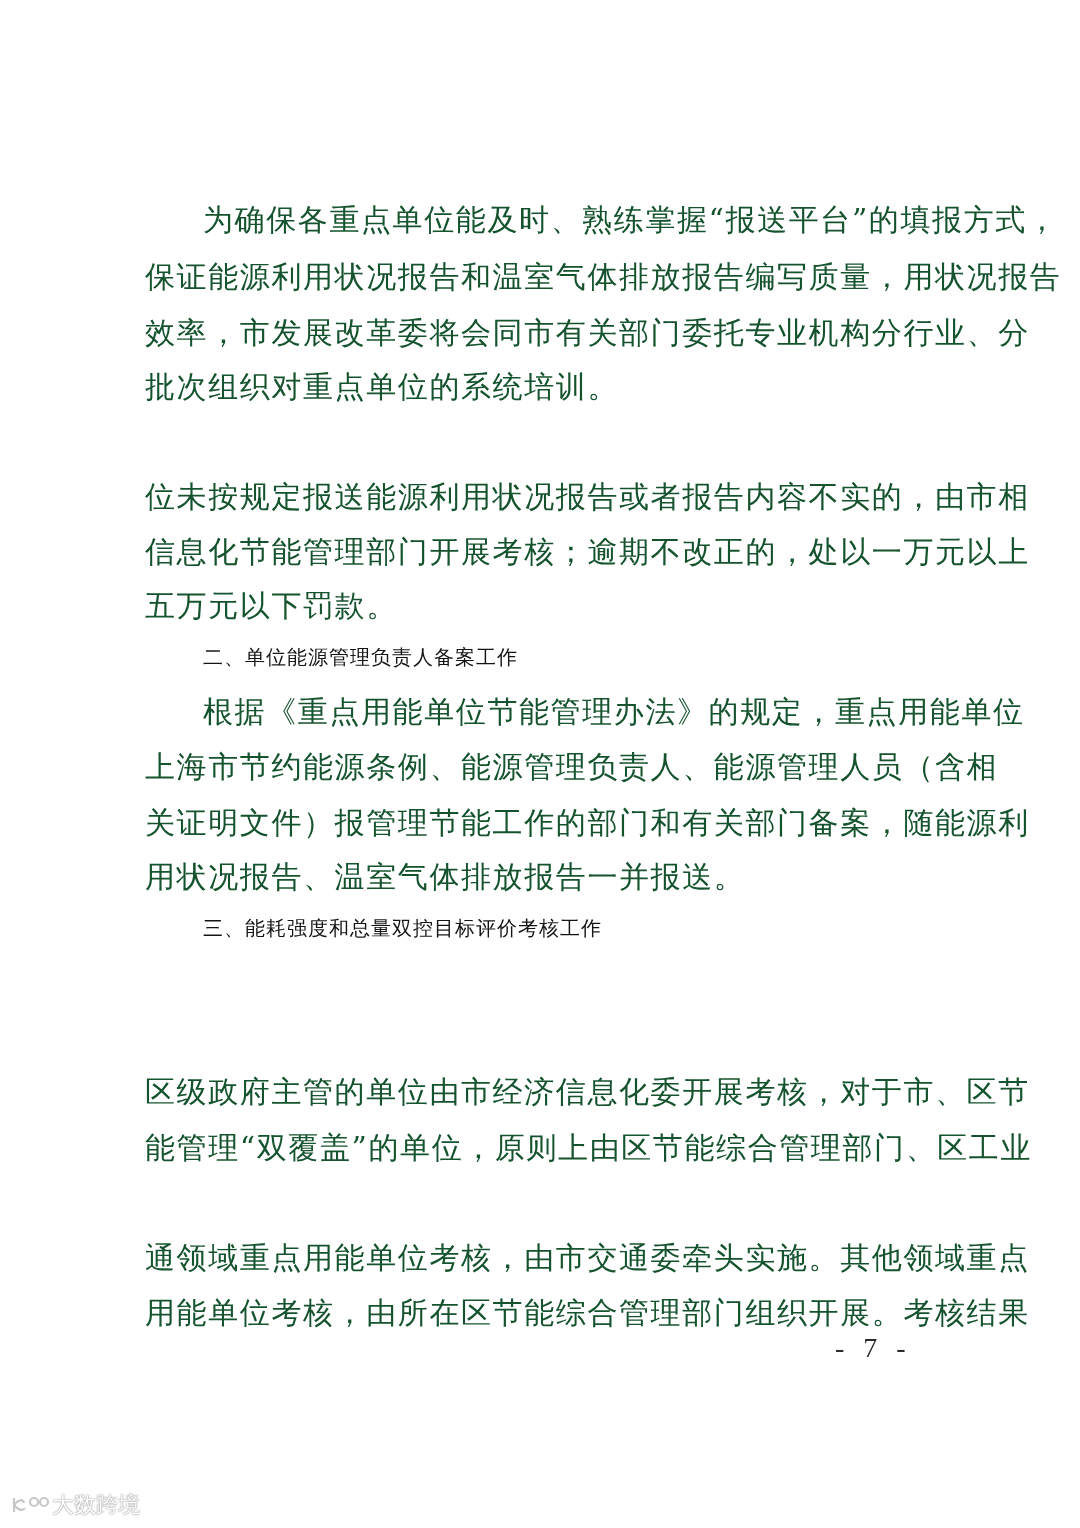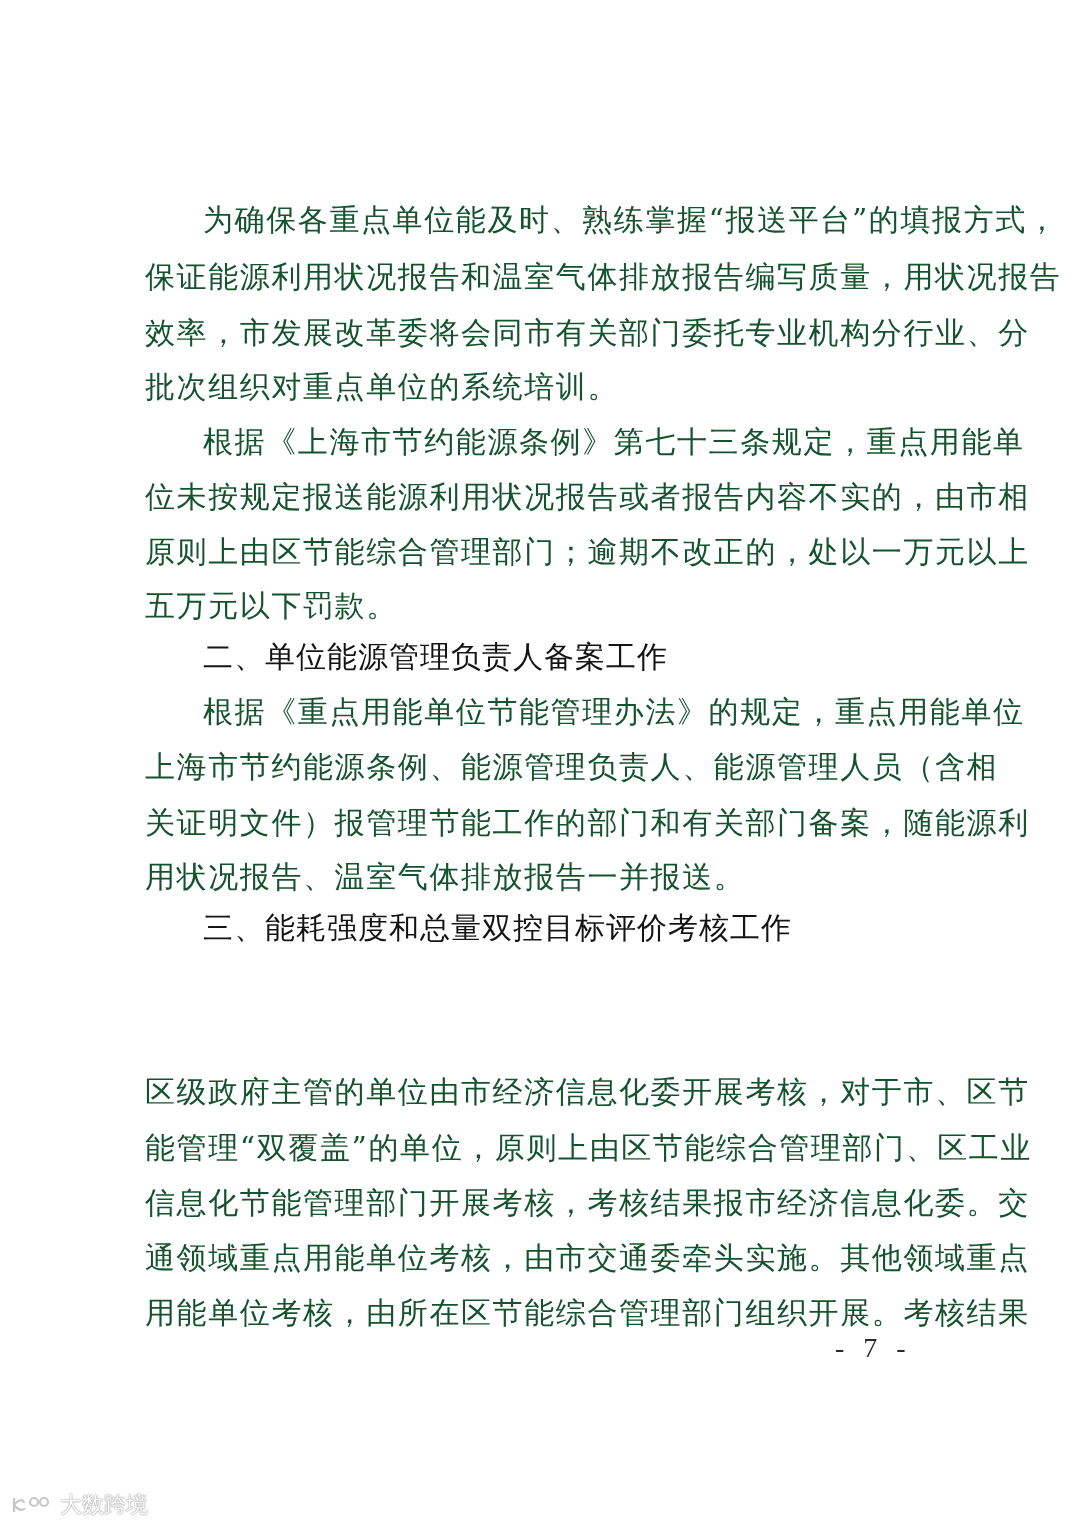--- a/index.html
+++ b/index.html
@@ -39,21 +39,21 @@
       left: 203px;
       width: 737px;
     }
     .line.last {
       text-align-last: left;
     }
     .heading {
       position: absolute;
       left: 203px;
       font-family: "DejaVu Sans", "Liberation Sans", sans-serif;
-      font-size: 30px;
+      font-size: 20px;
       line-height: 40px;
       height: 40px;
       white-space: nowrap;
       letter-spacing: 1px;
       color: #141414;
     }
     .subheading {
       position: absolute;
       left: 212px;
       font-size: 30px;
@@ -72,56 +72,53 @@
       color: #2a2a2a;
       letter-spacing: 6px;
       font-family: "Liberation Serif", serif;
     }
     .watermark {
       position: absolute;
       left: 10px;
       top: 1490px;
       display: flex;
       align-items: center;
-      gap: 8px;
       color: #ffffff;
       font-family: "DejaVu Sans", sans-serif;
       font-size: 22px;
       text-shadow: 0 0 2px #9a9a9a, 0 0 1px #8a8a8a;
     }
     .watermark-logo {
       width: 42px;
       height: 22px;
     }
   </style>
 </head>
 <body>
 
 <div class="page">
 
   <div class="line indent" style="top:200px">为确保各重点单位能及时、熟练掌握“报送平台”的填报方式，</div>
   <div class="line" style="top:257px">保证能源利用状况报告和温室气体排放报告编写质量，用状况报告</div>
   <div class="line" style="top:313px">效率，市发展改革委将会同市有关部门委托专业机构分行业、分</div>
   <div class="line last" style="top:367px">批次组织对重点单位的系统培训。</div>
 
-  <div class="line indent" style="top:422px">根据《上海市节约能源条例》第七十三条规定，重点用能单</div>
   <div class="line" style="top:477px">位未按规定报送能源利用状况报告或者报告内容不实的，由市相</div>
-  <div class="line" style="top:532px">原则上由区节能综合管理部门；逾期不改正的，处以一万元以上</div>
+  <div class="line" style="top:532px">信息化节能管理部门开展考核；逾期不改正的，处以一万元以上</div>
   <div class="line last" style="top:586px">五万元以下罚款。</div>
 
   <div class="heading" style="top:637px">二、单位能源管理负责人备案工作</div>
   <div class="line indent" style="top:692px">根据《重点用能单位节能管理办法》的规定，重点用能单位</div>
   <div class="line" style="top:747px">上海市节约能源条例、能源管理负责人、能源管理人员（含相</div>
   <div class="line" style="top:803px">关证明文件）报管理节能工作的部门和有关部门备案，随能源利</div>
   <div class="line last" style="top:857px">用状况报告、温室气体排放报告一并报送。</div>
 
   <div class="heading" style="top:908px">三、能耗强度和总量双控目标评价考核工作</div>
   <div class="line" style="top:1072px">区级政府主管的单位由市经济信息化委开展考核，对于市、区节</div>
   <div class="line" style="top:1128px">能管理“双覆盖”的单位，原则上由区节能综合管理部门、区工业</div>
-  <div class="line" style="top:1183px">信息化节能管理部门开展考核，考核结果报市经济信息化委。交</div>
   <div class="line" style="top:1238px">通领域重点用能单位考核，由市交通委牵头实施。其他领域重点</div>
   <div class="line" style="top:1293px">用能单位考核，由所在区节能综合管理部门组织开展。考核结果</div>
 
   <div class="page-number">- 7 -</div>
 
   <div class="watermark">
     <span class="watermark-logo">
       <svg width="42" height="22" viewBox="0 0 42 22">
         <g fill="none" stroke="#c8c8c8" stroke-width="2.2">
           <path d="M4 4 L4 18"></path>

